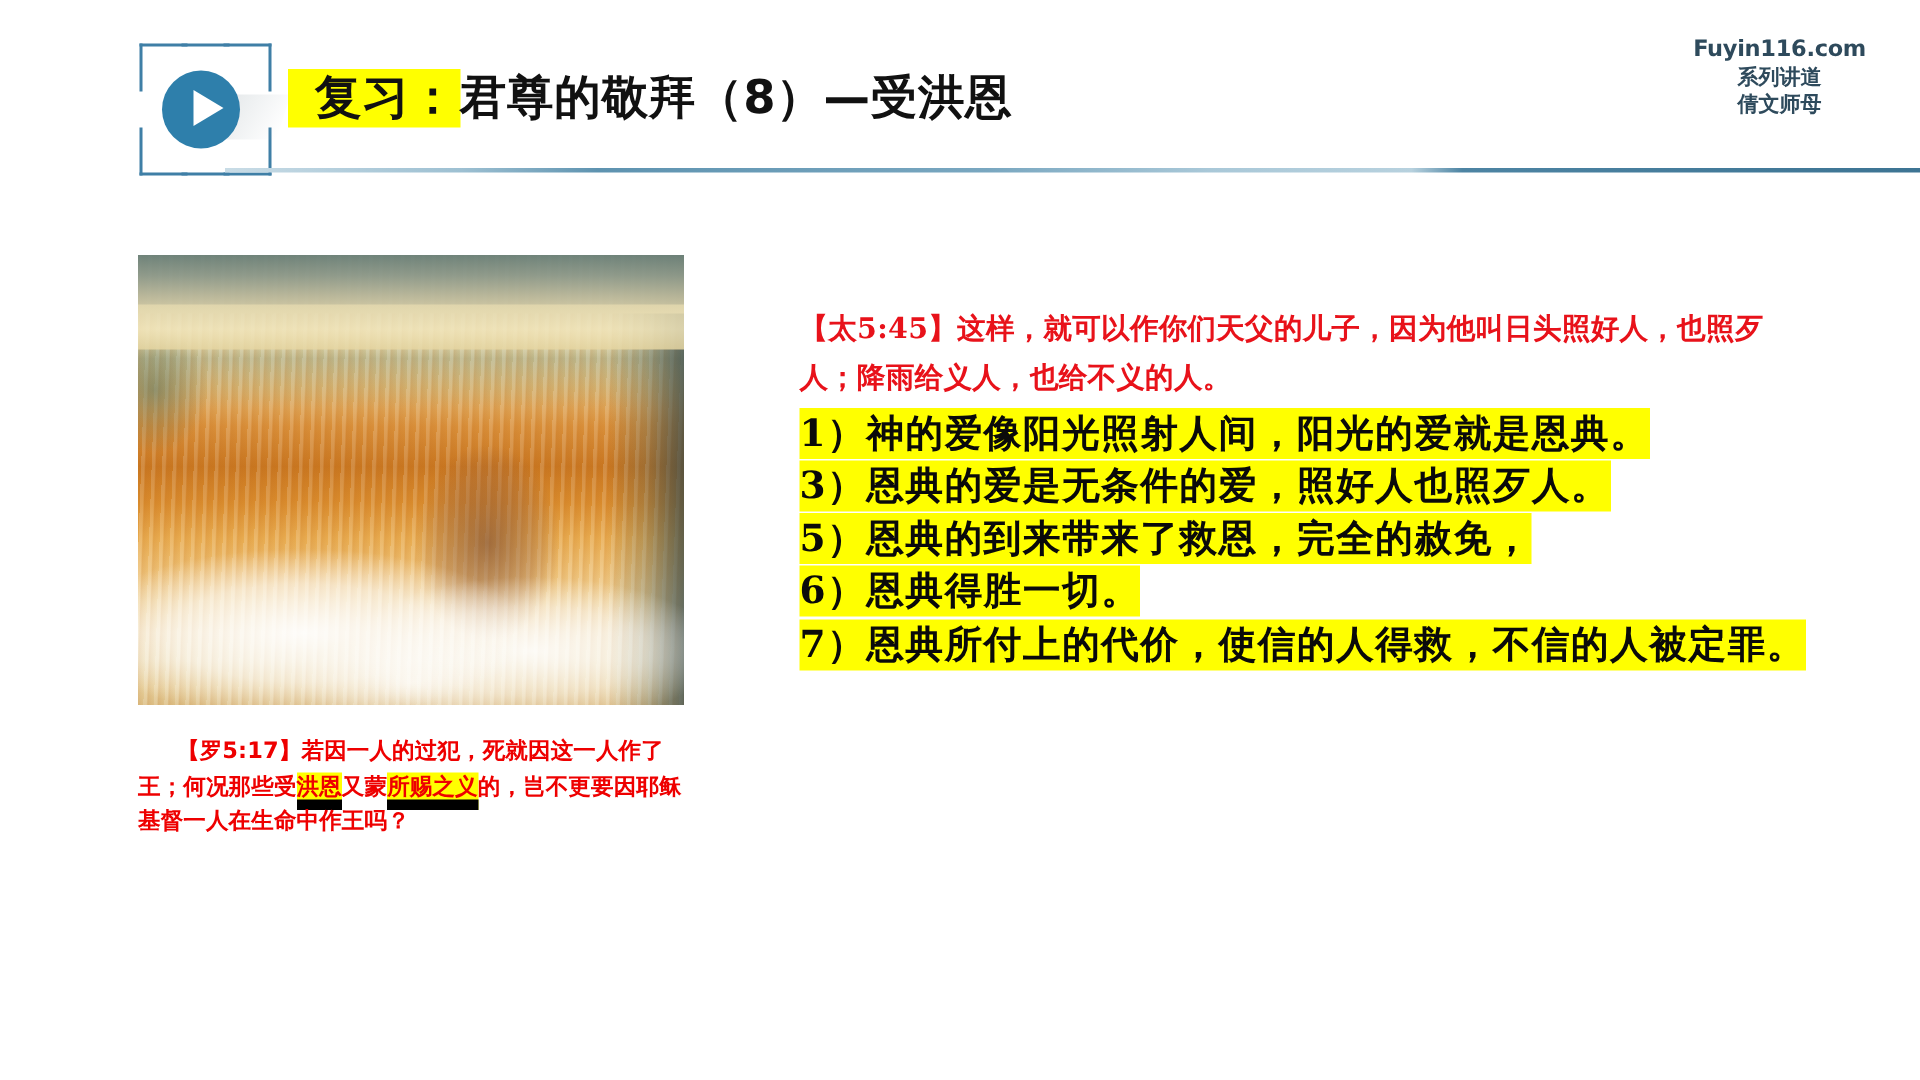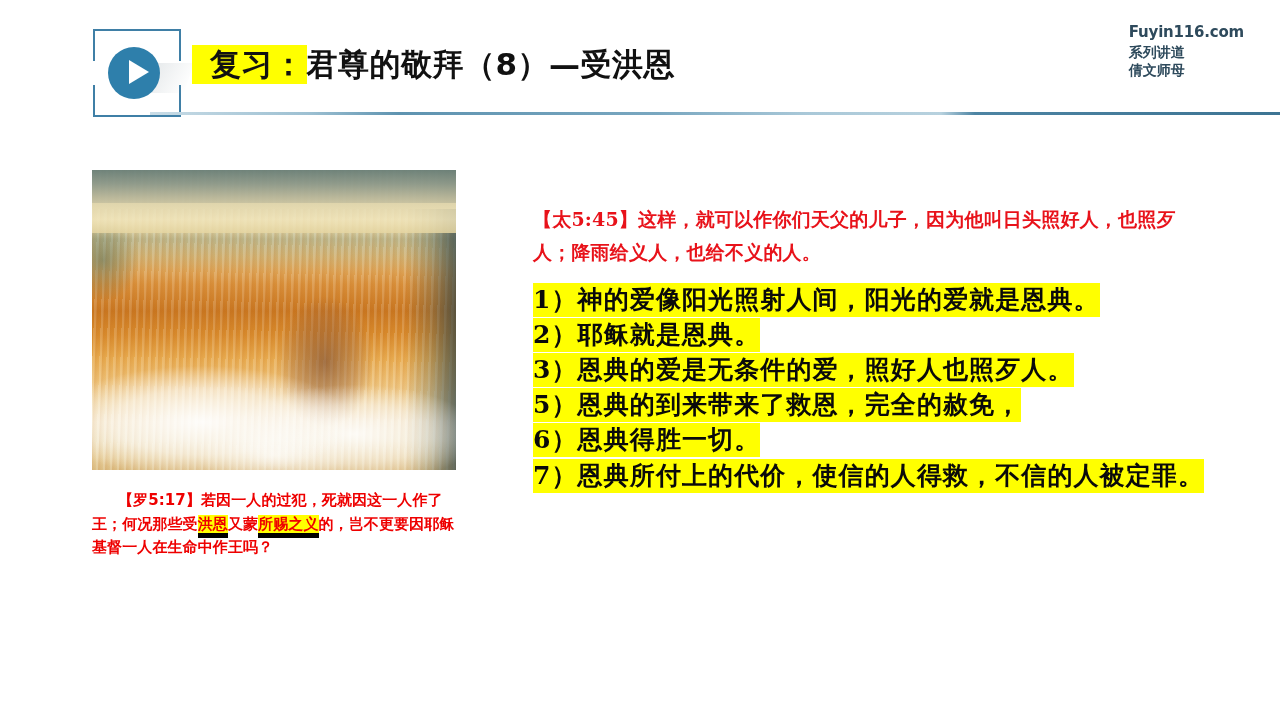--- a/index.html
+++ b/index.html
@@ -114,21 +114,21 @@
   }
   #slide-title .hl {
     background: #ffff00;
     padding: 1px 2px 2px 18px;
   }
 
   #brand-block {
     position: absolute;
     right: 36px;
     top: 23px;
-    text-align: left;
+    text-align: center;
     color: #2e4a5c;
     line-height: 1.32;
   }
   #brand-site {
     font-size: 15px;
     font-weight: bold;
     letter-spacing: -0.2px;
   }
   .brand-line {
     font-size: 14px;
@@ -237,42 +237,42 @@
     font-family: "DejaVu Sans", "Liberation Sans", sans-serif;
     font-size: 15px;
     font-weight: bold;
     line-height: 1.58;
     color: #ee0000;
     text-indent: 26px;
     letter-spacing: 0.1px;
   }
   #picture-caption .hl-u {
     background: #ffff00;
-    border-bottom: 5px solid #000000;
+    border-bottom: 7px solid #000000;
   }
 
   
   #scripture {
     position: absolute;
     left: 533px;
     top: 183px;
     width: 680px;
     font-family: "DejaVu Serif", "Liberation Serif", serif;
     font-size: 19px;
     font-weight: bold;
     line-height: 1.72;
     color: #e8121a;
     letter-spacing: 0.2px;
     margin-top: 20px;
   }
 
   #points-list {
     position: absolute;
     left: 533px;
-    top: 284px;
+    top: 273px;
     width: 700px;
     font-family: "DejaVu Serif", "Liberation Serif", serif;
     font-size: 25px;
     font-weight: bold;
     line-height: 1.28;
     color: #0a0a0a;
     letter-spacing: 1.1px;
   }
   .point-row {
     margin: 0 0 3px 0;
@@ -320,20 +320,19 @@
     <div id="waterfall-sky"></div>
     <div id="waterfall-horizon"></div>
   </div>
 
   <div id="picture-caption"><span>【罗5:17】若因一人的过犯，死就因这一人作了王；何况那些受</span><span class="hl-u">洪恩</span><span>又蒙</span><span class="hl-u">所赐之义</span><span>的，岂不更要因耶稣基督一人在生命中作王吗？</span></div>
 
   <div id="scripture">【太5:45】这样，就可以作你们天父的儿子，因为他叫日头照好人，也照歹人；降雨给义人，也给不义的人。</div>
 
   <div id="points-list">
     <div class="point-row"><span class="mark">1）神的爱像阳光照射人间，阳光的爱就是恩典。</span></div>
-    <div class="point-row"><span class="mark">2）耶稣就是恩典。</span></div>
     <div class="point-row"><span class="mark">3）恩典的爱是无条件的爱，照好人也照歹人。</span></div>
     <div class="point-row"><span class="mark">5）恩典的到来带来了救恩，完全的赦免，</span></div>
     <div class="point-row"><span class="mark">6）恩典得胜一切。</span></div>
     <div class="point-row wrap"><span class="mark">7）恩典所付上的代价，使信的人得救，不信的人被定罪。</span></div>
   </div>
 
 </div>
 
 </body></html>

